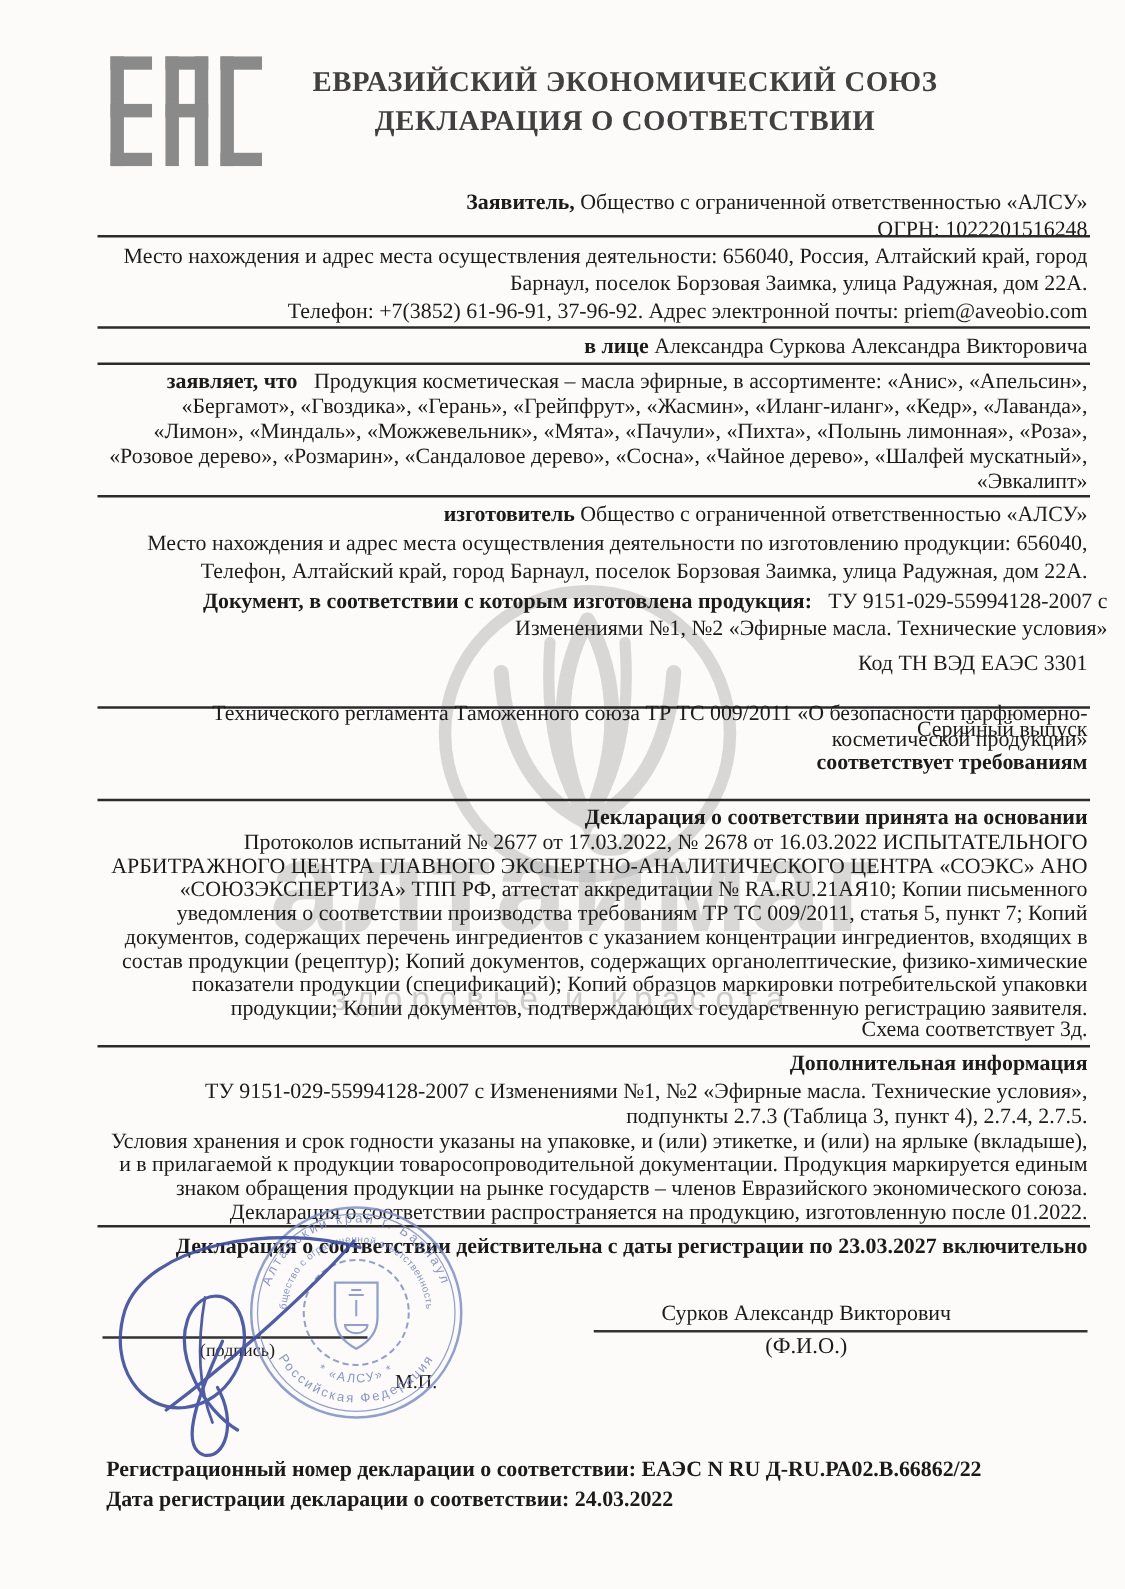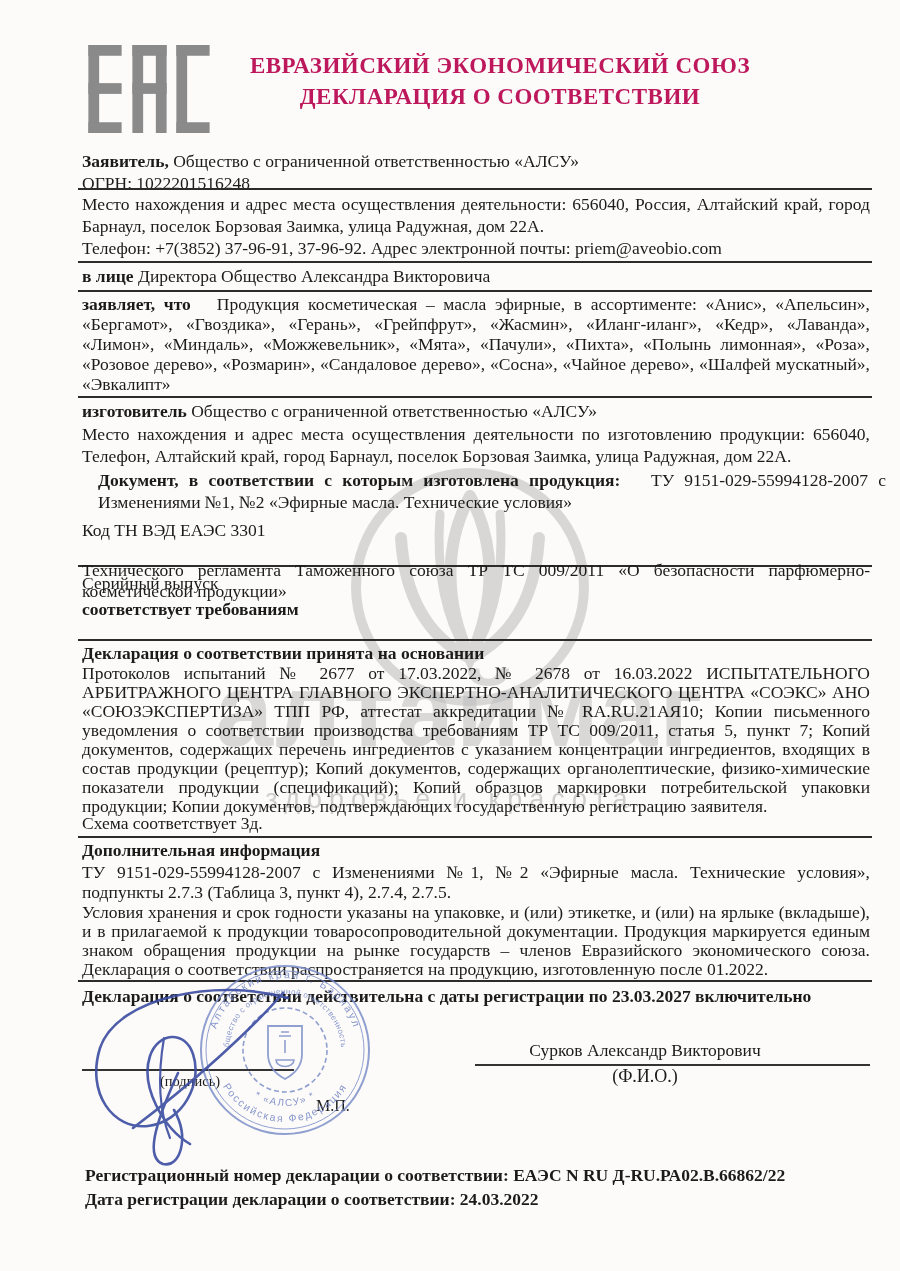--- a/index.html
+++ b/index.html
@@ -3,29 +3,29 @@
 <meta charset="utf-8">
 <style>
   html,body{margin:0;padding:0;background:#e9e9e9;}
   .page{
     position:relative; width:900px; height:1271px; margin:0 auto;
     background:#fcfbf9; overflow:hidden;
     font-family:"Liberation Serif", serif; color:#1b1b1b; font-size:17.5px;
   }
   .abs{position:absolute;}
   .sec{position:absolute; left:82px; width:788px;}
-  .sec p{margin:0;}
+  .sec p{margin:0;text-align:right;}
   .b{font-weight:bold;}
   .j{text-align:justify;}
   .lh19{line-height:19px;} .lh20{line-height:20px;} .lh21{line-height:21px;}
   .lh22{line-height:22px;}
   .rule{position:absolute; left:78px; width:794px; height:2px; background:#2b2b2b;}
   .title{
     position:absolute; left:150px; top:50px; width:700px; text-align:center;
-    font-weight:bold; font-size:23px; line-height:31px; letter-spacing:.5px; color:#be185d;
+    font-weight:bold; font-size:23px; line-height:31px; letter-spacing:.5px; color:#404040;
   }
   .wm{position:absolute; color:#c3c3c3; z-index:0; pointer-events:none;}
   .wm-word{
     left:80px; top:655px; width:760px; text-align:center;
     font-family:"Liberation Sans", sans-serif; font-weight:bold;
     font-size:104px; line-height:110px; color:#bdbdbd; opacity:.55; letter-spacing:2px;
   }
   .wm-tag{
     left:100px; top:784px; width:700px; text-align:center;
     font-family:"Liberation Sans", sans-serif; font-size:27px; color:#c2c2c2;
@@ -77,26 +77,26 @@
     </div>
 
     <div class="sec lh22" style="top:150px;">
       <p><span class="b">Заявитель,</span> <span>Общество с ограниченной ответственностью «АЛСУ»</span></p>
       <p>ОГРН: 1022201516248</p>
     </div>
     <div class="rule" style="top:188px;"></div>
 
     <div class="sec lh22" style="top:193px;">
       <p class="j">Место нахождения и адрес места осуществления деятельности: 656040, Россия, Алтайский край, город Барнаул, поселок Борзовая Заимка, улица Радужная, дом 22А.</p>
-      <p>Телефон: +7(3852) 37-96-91, 37-96-92. Адрес электронной почты: priem@aveobio.com</p>
+      <p>Телефон: +7(3852) 61-96-91, 37-96-92. Адрес электронной почты: priem@aveobio.com</p>
     </div>
     <div class="rule" style="top:261px;"></div>
 
     <div class="sec lh22" style="top:265px;">
-      <p><span class="b">в лице</span> <span>Директора Общество Александра Викторовича</span></p>
+      <p><span class="b">в лице</span> <span>Александра Суркова Александра Викторовича</span></p>
     </div>
     <div class="rule" style="top:290px;"></div>
 
     <div class="sec lh20" style="top:294px;">
       <p class="j"><span class="b">заявляет, что</span>&nbsp;&nbsp; <span>Продукция косметическая – масла эфирные, в ассортименте: «Анис», «Апельсин», «Бергамот», «Гвоздика», «Герань», «Грейпфрут», «Жасмин», «Иланг-иланг», «Кедр», «Лаванда», «Лимон», «Миндаль», «Можжевельник», «Мята», «Пачули», «Пихта», «Полынь лимонная», «Роза», «Розовое дерево», «Розмарин», «Сандаловое дерево», «Сосна», «Чайное дерево», «Шалфей мускатный», «Эвкалипт»</span></p>
     </div>
     <div class="rule" style="top:396px;"></div>
 
     <div class="sec lh22" style="top:400px;">
       <p><span class="b">изготовитель</span> <span>Общество с ограниченной ответственностью «АЛСУ»</span></p>

